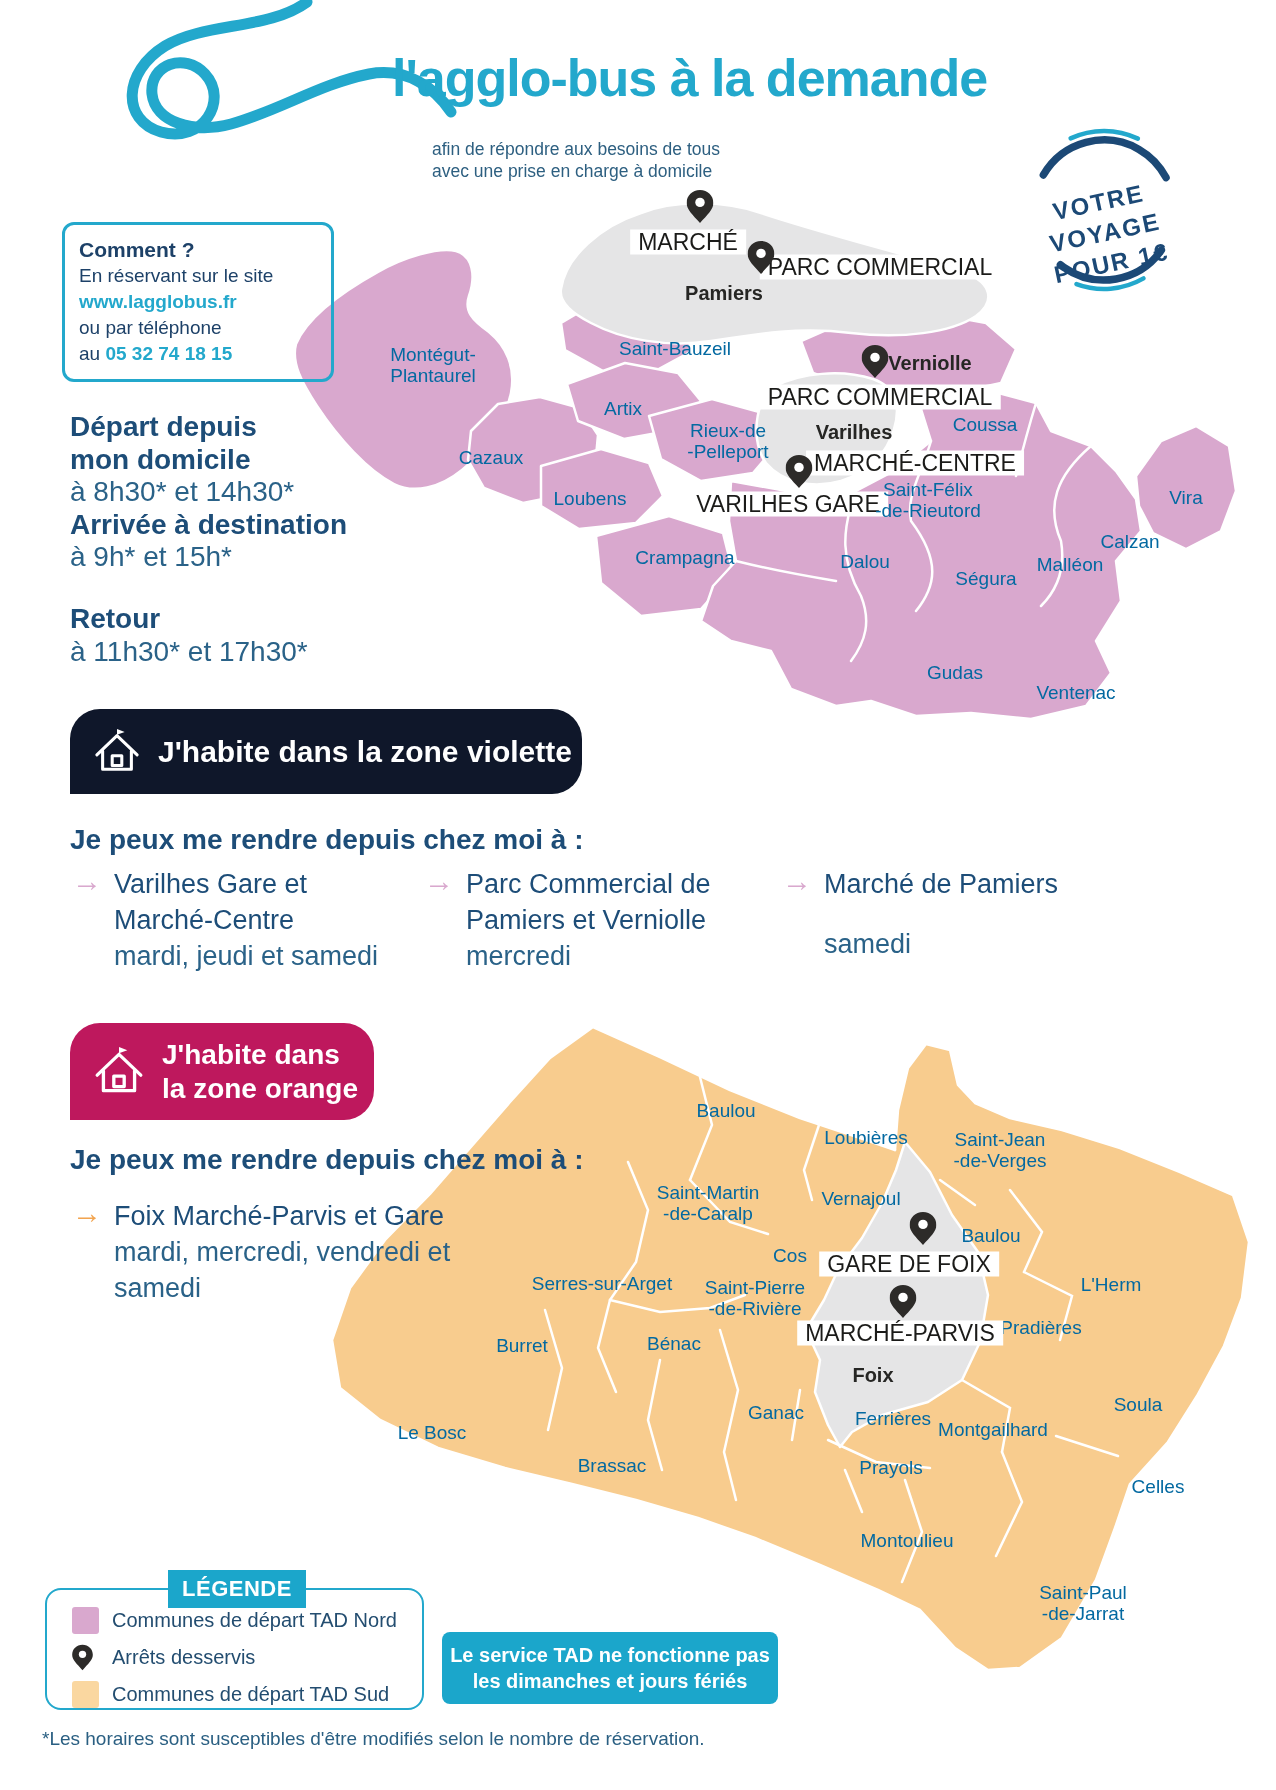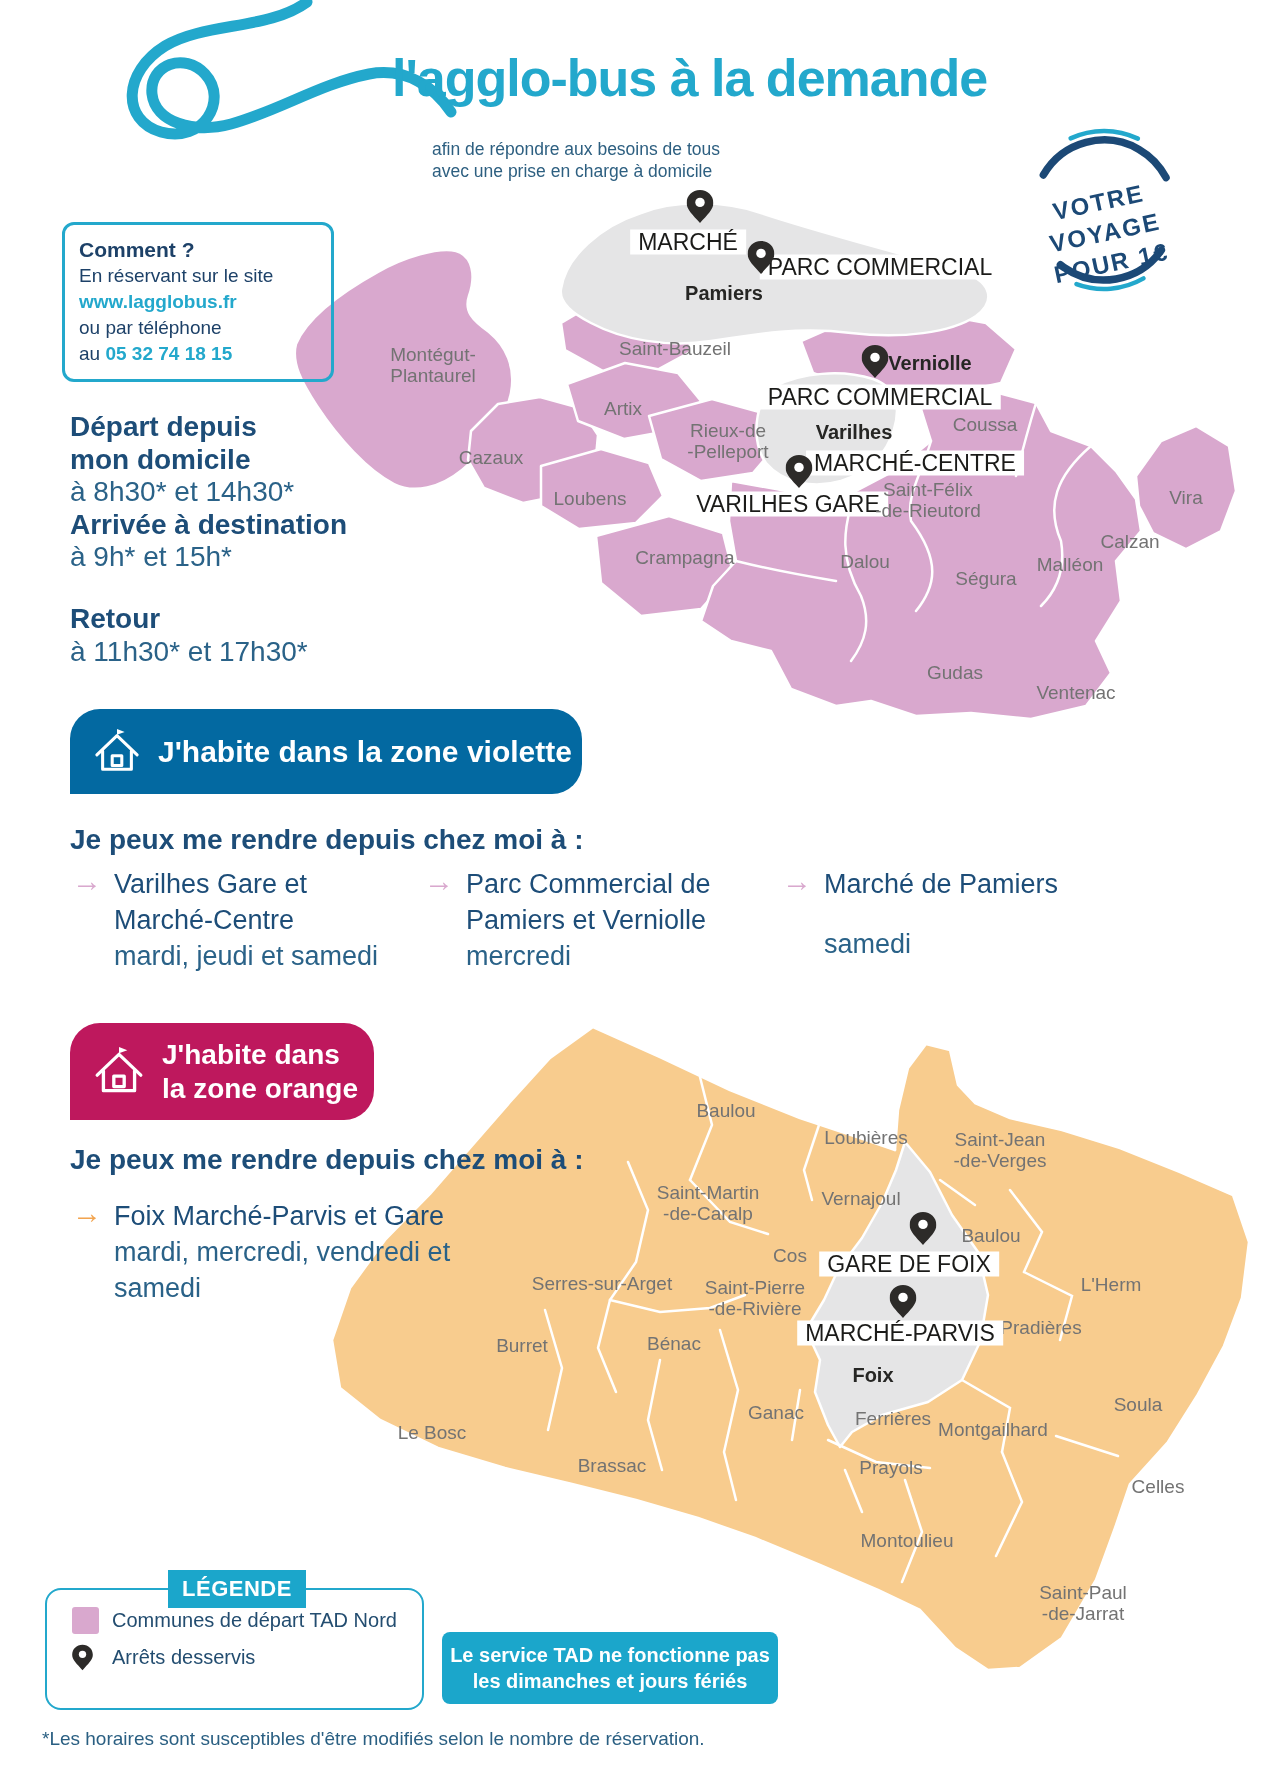--- a/index.html
+++ b/index.html
@@ -28,35 +28,35 @@
   
   .sched{position:absolute;left:70px;top:411px;font-size:28px;line-height:32.5px;}
   .sched-retour{position:absolute;left:70px;top:603px;font-size:28px;line-height:32.5px;}
   .sched div.b{font-weight:bold;color:#1d4d78;}
   .sched div.r, .sched-retour div.r{color:#2a6288;}
   .sched-retour div.b{font-weight:bold;color:#1d4d78;}
 
   
   .banner{position:absolute;display:flex;align-items:center;color:#fff;font-weight:bold;
           border-radius:30px;border-bottom-left-radius:0;}
-  .banner-violet{left:70px;top:709px;width:512px;height:85px;background:#0369a1;font-size:30px;}
+  .banner-violet{left:70px;top:709px;width:512px;height:85px;background:#0f172a;font-size:30px;}
   .banner-orange{left:70px;top:1023px;width:304px;height:97px;background:#be185d;font-size:28px;line-height:34px;}
   .banner .house{margin:0 16px 0 22px;display:flex;}
 
   .intro{position:absolute;font-size:28px;font-weight:bold;color:#1d4d78;}
   .items{position:absolute;display:flex;}
   .item{display:flex;align-items:flex-start;}
   .item .arrow{font-size:30px;font-weight:bold;margin:-2px 12px 0 0;}
   .item .dest{font-size:27px;font-weight:normal;color:#1d4d78;line-height:36px;}
   .item .days{font-size:27px;color:#2a6288;line-height:36px;}
 
   
   #map-svg{position:absolute;left:0;top:0;}
   .map-label{position:absolute;transform:translate(-50%,-50%);white-space:pre-line;
-             text-align:center;color:#737373;font-size:19px;line-height:21px;}
+             text-align:center;color:#0369a1;font-size:19px;line-height:21px;}
   .map-label.city{font-weight:bold;color:#262624;font-size:20px;}
   .map-label.stop{background:#fff;color:#1b1b19;font-size:23px;padding:2px 8px;white-space:nowrap;}
   .map-pin{position:absolute;transform:translate(-50%,-100%);line-height:0;}
 
   
   .legend-box{position:absolute;left:45px;top:1588px;width:375px;height:118px;background:#fff;
               border:2.5px solid #23a8cc;border-radius:16px;}
   .legend-tab{position:absolute;left:168px;top:1570px;width:138px;height:38px;background:#1ba6cb;
               color:#fff;font-weight:bold;font-size:22px;display:flex;align-items:center;
               justify-content:center;letter-spacing:.5px;}
@@ -330,20 +330,26 @@
       </div>
       <div class="legend-row">
         <span class="ic">
           <svg width="21" height="27" viewBox="-13 -17 26 34">
             <path d="M0,-16 C-7.5,-16 -13,-10.5 -13,-3.5 C-13,3 -7,8 0,16 C7,8 13,3 13,-3.5 C13,-10.5 7.5,-16 0,-16 Z" fill="#2d2b29"></path>
             <circle cx="0" cy="-4" r="4.6" fill="#fff"></circle>
           </svg>
         </span>
         <span class="lab">Arrêts desservis</span>
       </div>
+      <div class="legend-row">
+        <span class="ic">
+          <span class="sw" style="background: rgb(250, 215, 160);"></span>
+        </span>
+        <span class="lab">Communes de départ TAD Sud</span>
+      </div>
     </div>
 
   <div class="notice">
     <div>
       <div>Le service TAD ne fonctionne pas</div>
       <div>les dimanches et jours fériés</div>
     </div>
   </div>
 
   <div class="footnote">*Les horaires sont susceptibles d'être modifiés selon le nombre de réservation.</div>

